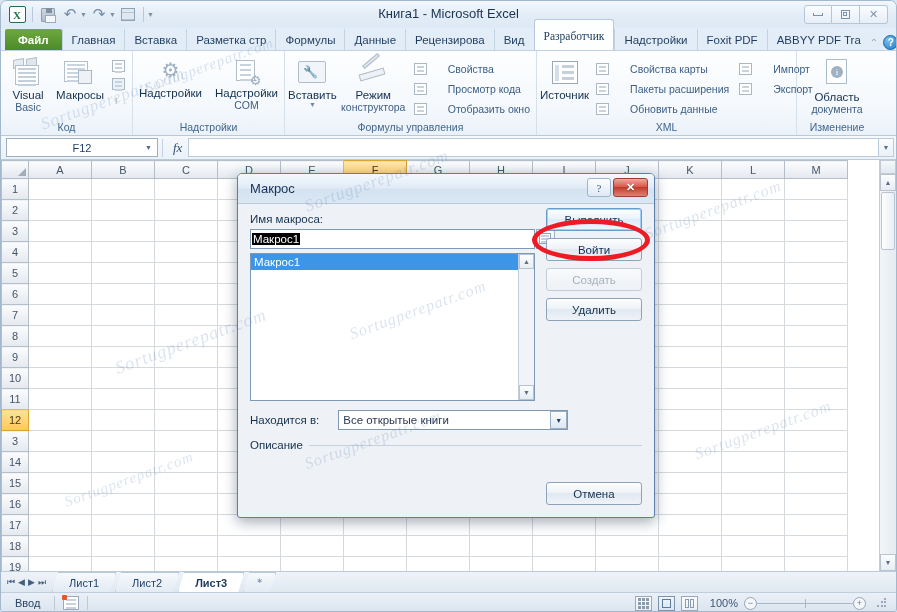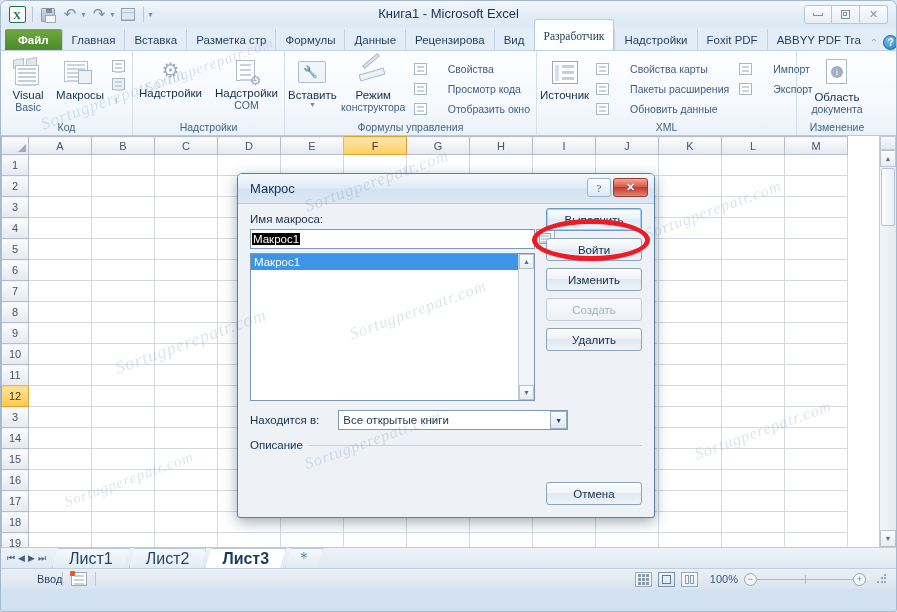--- a/index.html
+++ b/index.html
@@ -274,37 +274,37 @@
   .sb-splitter{height:14px;background:linear-gradient(180deg,#f5f8fb,#e2e9f1);border:1px solid #c3ccd6;}
 
   
   .sheettabs{
     height:21px;display:flex;align-items:stretch;
     background:linear-gradient(180deg,#eef3f8,#dfe8f1);
     border-top:1px solid #bccbda;
   }
   .navbtns{display:flex;align-items:center;gap:3px;padding:0 6px;color:#4a6customers;color:#44607f;font-size:9px;}
   .stab{
-    padding:0 11px;display:flex;align-items:center;font-size:16px;color:#24456b;
+    padding:0 11px;display:flex;align-items:center;font-size:11px;color:#24456b;
     background:linear-gradient(180deg,#f6f9fc,#e3ebf4);
     border:1px solid #b9c8d8;border-bottom:none;
     margin-right:-1px;
     clip-path: polygon(6px 0, 100% 0, calc(100% - 6px) 100%, 0 100%);
     padding:0 16px;
   }
   .stab.active{background:#fff;font-weight:bold;color:#1b3a5c;}
   .stab.newsheet{padding:0 10px;color:#6b84a0;}
   .tabsplit{flex:1;}
   .statusbar{
     height:21px;display:flex;align-items:center;
     background:linear-gradient(180deg,#eaf0f7,#dae4ef);
     border-top:1px solid #c0cddb;
     font-size:11px;color:#2b4464;
   }
-  .statusbar .mode{padding:0 0;margin-left:36px;}
+  .statusbar .mode{padding:0 14px;}
   .sb-sep{width:1px;height:14px;background:#bcc9d7;}
   .status-icon{width:16px;height:14px;margin:0 8px;position:relative;}
   .status-icon .b{position:absolute;inset:0;background:#fff;border:1px solid #9daabb;}
   .status-icon .b i{display:block;height:2px;background:#c8d2de;margin:2px 2px 0 2px;}
   .status-icon .d{position:absolute;left:-1px;top:-1px;width:5px;height:5px;background:#e05a2b;border-radius:1px;}
   .status-right{margin-left:auto;display:flex;align-items:center;gap:6px;padding-right:10px;}
   .viewbtn{width:17px;height:15px;border:1px solid #9aa9ba;background:linear-gradient(180deg,#fbfcfe,#e9eff6);display:flex;align-items:center;justify-content:center;}
   .viewbtn.active{background:linear-gradient(180deg,#eef4fa,#d9e5f2);border-color:#7d93ab;}
   .zoomtxt{font-size:11px;color:#4a6customers;color:#3b5678;min-width:34px;text-align:right;}
   .zoomslider{display:flex;align-items:center;gap:0;}
@@ -711,20 +711,32 @@
               <span class="i">i</span>
             </span>
           <span class="lbl">Область</span>
           <span>документа</span>
         </div>
       </div>
       <div class="rgroup-title">Изменение</div>
     </div>
   </div>
 
+  <div class="formulabar">
+    <div class="namebox">
+      <span>F12</span>
+      <span class="cr">▼</span>
+    </div>
+    <div class="fbsep"></div>
+    <span class="fx">fx</span>
+    <div class="fbinput"></div>
+    <div class="fb-right">
+        <span style="font-size:7px;color:#5a7090">▼</span>
+      </div>
+  </div>
 
   <div class="gridwrap">
     <div class="gridscroll">
       <table class="sheet">
         <thead>
           <tr>
             <th class="corner"></th>
             <th style="width:63px">A</th>
             <th style="width:63px">B</th>
             <th style="width:63px">C</th>
@@ -1171,23 +1183,20 @@
       <div style="height:54px"></div>
     </div>
 
     <div class="btncol">
       <div class="dbtn primary">
           <span>Выполнить</span>
         </div>
       <div class="dbtn">
           <span>Войти</span>
         </div>
-      <div class="dbtn">
-          <span>Изменить</span>
-        </div>
       <div class="dbtn disabled">
           <span>Создать</span>
         </div>
       <div class="dbtn">
           <span>Удалить</span>
         </div>
     </div>
 
     <div class="dbtn-cancel">
         <span>Отмена</span>

